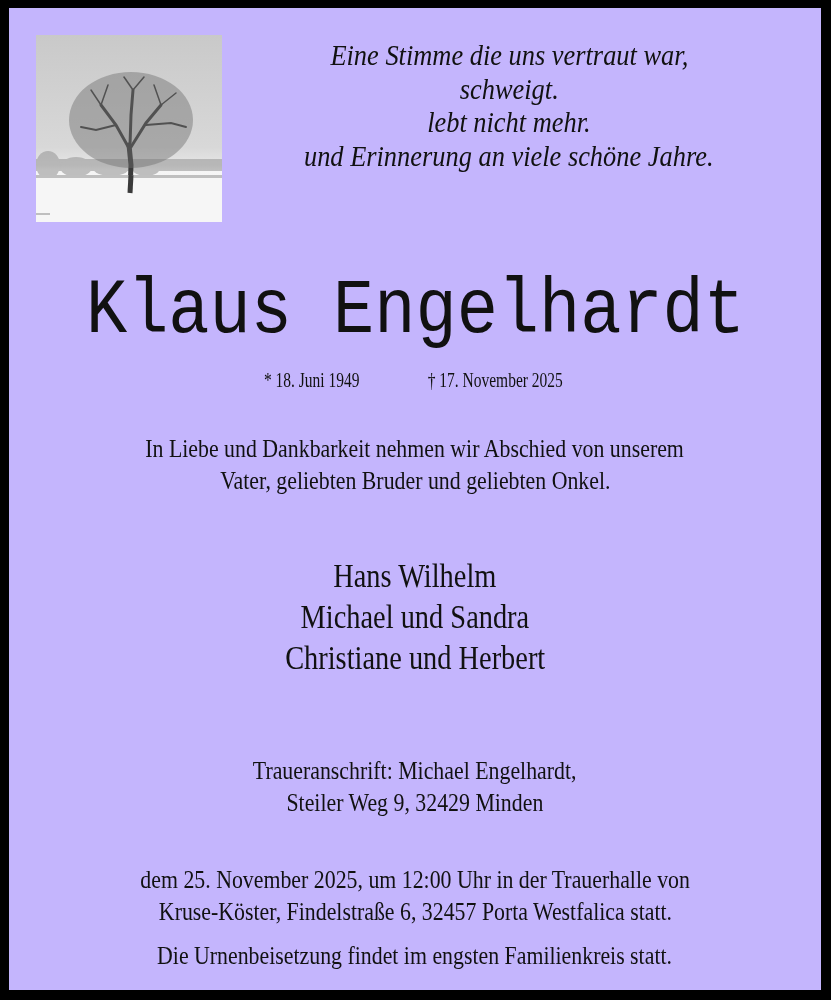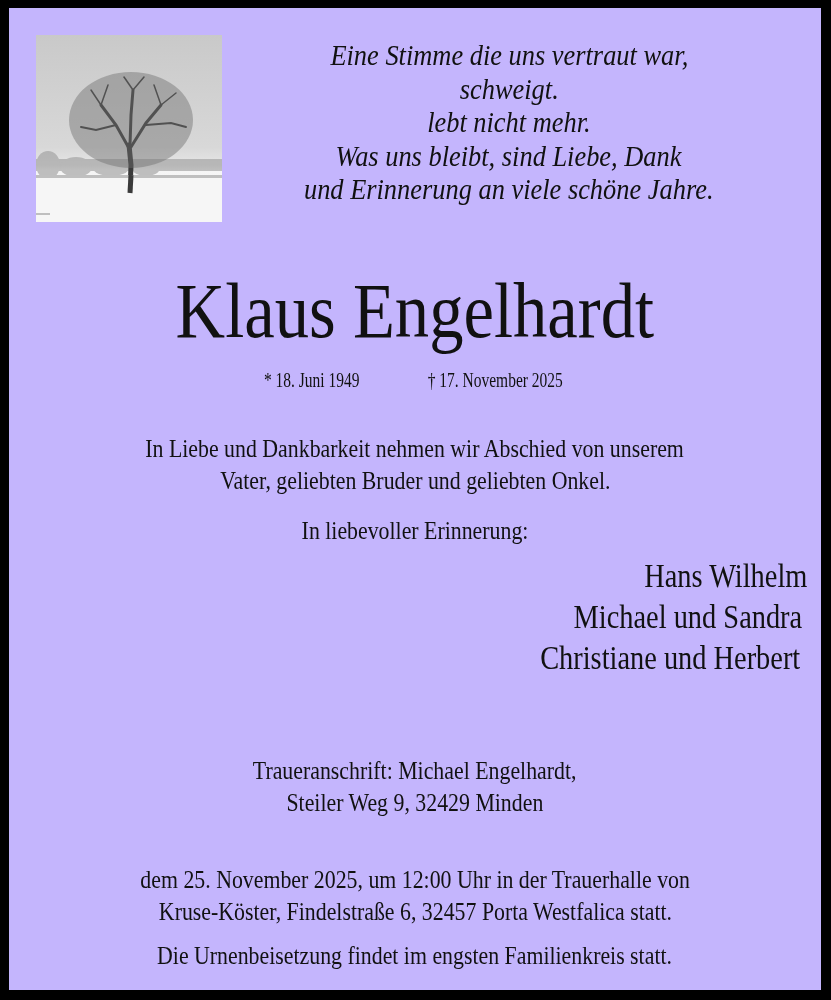--- a/index.html
+++ b/index.html
@@ -5,28 +5,28 @@
   html, body { margin: 0; padding: 0; background: #000; }
   body { width: 831px; height: 1000px; position: relative; overflow: hidden; font-family: "Liberation Serif", serif; color: #111; }
   .card { position: absolute; left: 9px; top: 8px; width: 812px; height: 982px; background: #c4b5fd; }
   .photo { position: absolute; left: 27px; top: 27px; width: 186px; height: 187px; background: linear-gradient(#c9c9c9 0%, #d8d8d8 60%, #e6e6e6 70%, #f5f5f5 72%, #fafafa 100%); overflow: hidden; }
   .photo svg { position: absolute; left: 0; top: 0; }
   .line { position: absolute; left: 0; width: 100%; text-align: center; white-space: nowrap; }
   .line span { display: inline-block; transform-origin: center; }
   .poem { position: absolute; left: 250px; width: 500px; top: 30px; }
   .poem .line { position: static; font-style: italic; font-size: 30px; line-height: 33.5px; }
   .poem .line span { transform: scaleX(0.88); }
-  .name { top: 258px; font-size: 78px; line-height: 90px; }
+  .name { top: 258px; font-size: 78px; line-height: 90px; font-family: Liberation Mono, monospace; }
   .name span { transform: scaleX(0.88); }
   .dates { top: 354px; font-size: 20px; line-height: 36px; }
   .dates span { transform: scaleX(0.88); }
   .dates .gap { display: inline-block; width: 60px; }
   .para { font-size: 26px; line-height: 32px; }
   .para span { transform: scaleX(0.84); }
-  .names { font-size: 33px; line-height: 41px; text-align: right; }
+  .names { font-size: 33px; line-height: 41px; }
   .names span { transform: scaleX(0.86); }
 </style>
 </head>
 <body>
 
 <div class="card">
 
   <div class="photo">
     <svg width="186" height="187" viewBox="0 0 186 187">
       <g fill="#9a9a9a" opacity="0.6">
@@ -59,36 +59,34 @@
         <rect x="0" y="178" width="14" height="2"></rect>
       </g>
       <path d="M94 158 L95 140" stroke="#3a3a3a" stroke-width="5"></path>
     </svg>
   </div>
 
   <div class="poem">
     <div class="line"><span>Eine Stimme die uns vertraut war,</span></div>
     <div class="line"><span>schweigt.</span></div>
     <div class="line"><span>lebt nicht mehr.</span></div>
-    <div class="line"><span>Was uns bleibt, sind Liebe, Dank</span></div>
     <div class="line"><span>und Erinnerung an viele schöne Jahre.</span></div>
   </div>
 
   <div class="line name"><span>Klaus Engelhardt</span></div>
 
   <div class="line dates">
     <span>
       <span>* 18. Juni 1949</span><span class="gap"></span><span>† 17. November 2025</span>
     </span>
   </div>
 
   <div class="line para" style="top:425px"><span>In Liebe und Dankbarkeit nehmen wir Abschied von unserem</span></div>
   <div class="line para" style="top:457px"><span>Vater, geliebten Bruder und geliebten Onkel.</span></div>
 
-  <div class="line para" style="top:507px"><span>In liebevoller Erinnerung:</span></div>
 
   <div class="line names" style="top:548px"><span>Hans Wilhelm</span></div>
   <div class="line names" style="top:589px"><span>Michael und Sandra</span></div>
   <div class="line names" style="top:630px"><span>Christiane und Herbert</span></div>
 
   <div class="line para" style="top:747px"><span>Traueranschrift: Michael Engelhardt,</span></div>
   <div class="line para" style="top:779px"><span>Steiler Weg 9, 32429 Minden</span></div>
 
   <div class="line para" style="top:856px"><span>dem 25. November 2025, um 12:00 Uhr in der Trauerhalle von</span></div>
   <div class="line para" style="top:888px"><span>Kruse-Köster, Findelstraße 6, 32457 Porta Westfalica statt.</span></div>

